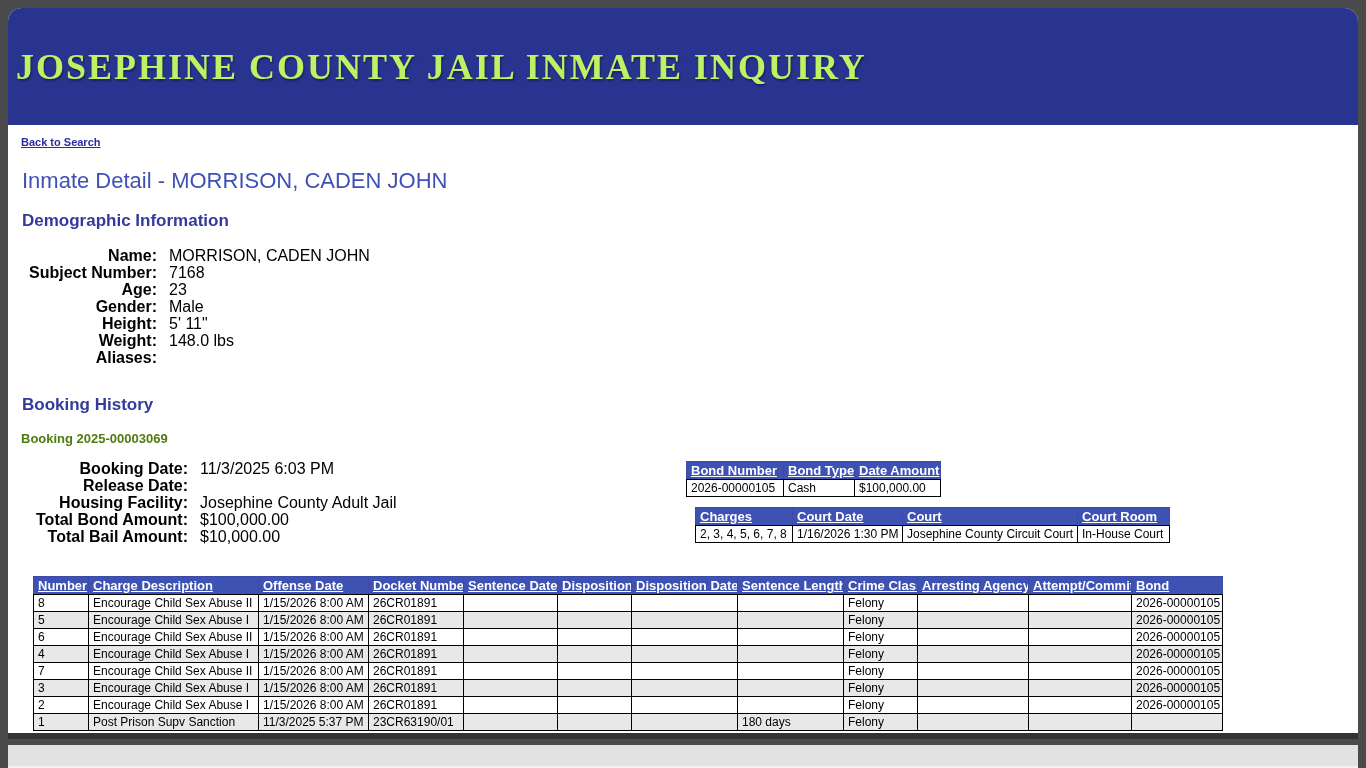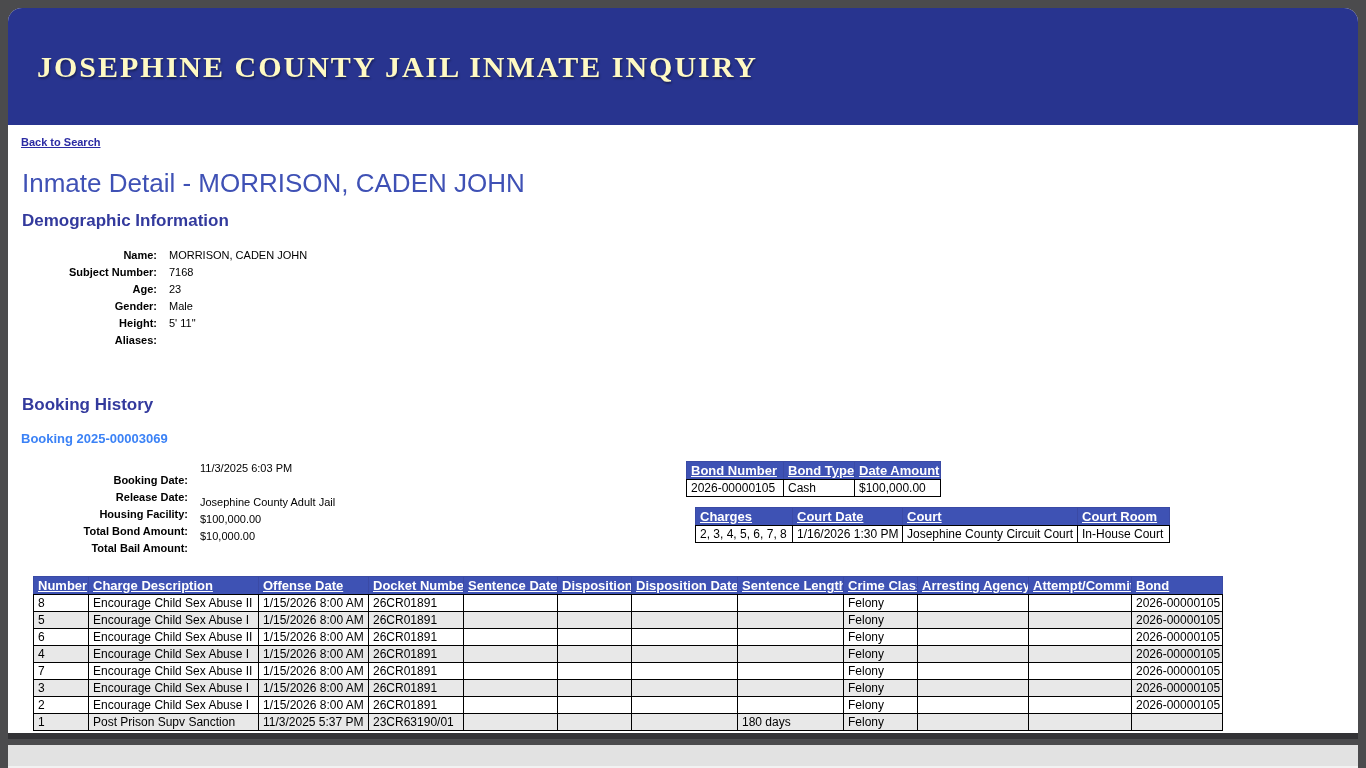--- a/index.html
+++ b/index.html
@@ -21,54 +21,54 @@
     border-bottom:2px solid #f2f2f2;
   }
   .banner {
     position:absolute; left:0; top:0; width:100%; height:117px;
     background:#28348f;
     border-radius:14px 14px 0 0;
     display:flex; align-items:center;
   }
   .banner-title {
     font-family:"Liberation Serif", serif;
-    font-weight:bold; font-size:30px; letter-spacing:2px;
-    color:#fef9c3; padding-left:29px;
+    font-weight:bold; font-size:36px; letter-spacing:2px;
+    color:#bef264; padding-left:8px;
     text-shadow:1px 2px 2px rgba(0,0,0,0.35);
   }
   .back-link {
     position:absolute; left:13px; top:128px;
     font-size:11px; font-weight:bold;
     color:#2b2ba3; text-decoration:underline; cursor:pointer;
   }
   .page-title {
     position:absolute; left:14px; top:160px;
-    font-size:26px; font-weight:normal; color:#3f51b5;
+    font-size:22px; font-weight:normal; color:#3f51b5;
     white-space:nowrap;
   }
   .section-heading {
     position:absolute; left:14px;
     font-size:17px; font-weight:bold; color:#333a9d;
     white-space:nowrap;
     text-align:center;
   }
   .demo-heading { top:203px; }
   .booking-heading { top:387px; }
   .booking-sub {
     position:absolute; left:13px; top:423px;
-    font-size:13px; font-weight:bold; color:#3b82f6;
+    font-size:13px; font-weight:bold; color:#4d7c0f;
     white-space:nowrap;
   }
   .fields { position:absolute; }
   .demo-fields { left:13px; top:239px; }
   .booking-fields { left:13px; top:452px; }
-  .frow { height:17px; line-height:17px; white-space:nowrap; font-size:11px; }
+  .frow { height:17px; line-height:17px; white-space:nowrap; font-size:16px; }
   .flabel { display:inline-block; text-align:right; font-weight:bold; color:#000; vertical-align:top; }
   .demo-fields .flabel { width:136px; }
-  .booking-fields .flabel { width:167px;margin-top:12px; }
+  .booking-fields .flabel { width:167px; }
   .fvalue { display:inline-block; padding-left:12px; color:#000; vertical-align:top; }
 
   .tbl { position:absolute; }
   .tbl table { border-collapse:collapse; table-layout:fixed; background:#fff; border:1px solid #000; }
   .tbl th {
     background:#3e52b4; color:#fff; font-weight:bold; font-size:13px;
     text-align:left; padding:1px 4px; height:17px;
     border:1px solid #3a4aa5; border-bottom:1px solid #000;
     white-space:nowrap; overflow:hidden;text-decoration:underline;
   }
@@ -119,20 +119,21 @@
   <div class="page-title">Inmate Detail - MORRISON, CADEN JOHN</div>
 
   <div class="section-heading demo-heading">Demographic Information</div>
 
   <div class="fields demo-fields">
       <div class="frow"><span class="flabel">Name:</span><span class="fvalue">MORRISON, CADEN JOHN</span></div>
       <div class="frow"><span class="flabel">Subject Number:</span><span class="fvalue">7168</span></div>
       <div class="frow"><span class="flabel">Age:</span><span class="fvalue">23</span></div>
       <div class="frow"><span class="flabel">Gender:</span><span class="fvalue">Male</span></div>
       <div class="frow"><span class="flabel">Height:</span><span class="fvalue">5' 11"</span></div>
+      <div class="frow"><span class="flabel">Weight:</span><span class="fvalue">148.0 lbs</span></div>
       <div class="frow"><span class="flabel">Aliases:</span><span class="fvalue"></span></div>
     </div>
 
   <div class="section-heading booking-heading">Booking History</div>
 
   <div class="booking-sub">Booking 2025-00003069</div>
 
   <div class="fields booking-fields">
       <div class="frow"><span class="flabel">Booking Date:</span><span class="fvalue">11/3/2025 6:03 PM</span></div>
       <div class="frow"><span class="flabel">Release Date:</span><span class="fvalue"></span></div>

